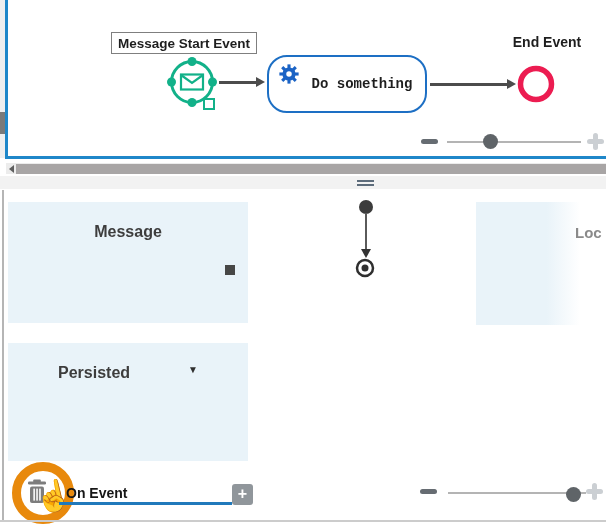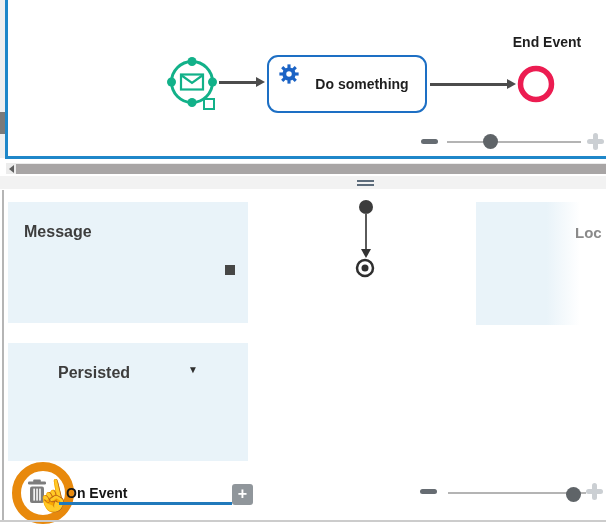--- a/index.html
+++ b/index.html
@@ -13,21 +13,21 @@
   .start-label{left:111px;top:32px;width:146px;height:22px;border:1.5px solid #7f7f7f;background:#fff;
     font-weight:bold;font-size:13.5px;color:#1e1e1e;text-align:center;line-height:21px;box-sizing:border-box;}
   .start-svg{left:164px;top:54px;}
   .start-badge{left:203px;top:98px;width:12px;height:12px;border:2.5px solid #12b189;background:#fff;box-sizing:border-box;}
   .arrow-line{height:2.5px;background:#4c4c4c;}
   .a1{left:219px;top:81px;width:38px;}
   .head{width:0;height:0;border-top:5.5px solid transparent;border-bottom:5.5px solid transparent;border-left:9px solid #4c4c4c;}
   .h1{left:256px;top:76.5px;}
   .a2{left:430px;top:83px;width:77px;}
   .h2{left:507px;top:78.5px;}
-  .task{left:267px;top:55px;width:160px;height:58px;border:2.5px solid #1d6fc4;border-radius:11px;background:#fff;box-sizing:border-box;}
+  .task{left:267px;top:55px;width:160px;height:58px;border:2.5px solid #1d6fc4;border-radius:20px;background:#fff;box-sizing:border-box;font-family:Liberation Mono, monospace;}
   .task-gear{position:absolute;left:9px;top:6px;}
   .task-text{position:absolute;left:32px;right:2px;top:0;bottom:0;display:flex;align-items:center;justify-content:center;
     font-weight:bold;font-size:14px;color:#1e1e1e;}
   .end-svg{left:516px;top:64px;}
   .end-label{left:507px;top:34px;width:80px;text-align:center;font-weight:bold;font-size:14px;color:#1e1e1e;}
 
   
   .bar{border-radius:3px;}
   .minus1{left:421px;top:139px;width:17px;height:5px;background:#666c72;}
   .track1{left:447px;top:141px;width:134px;height:2px;background:#b4b4b4;}
@@ -45,21 +45,21 @@
   .harrow{left:9px;top:165px;width:0;height:0;border-top:4px solid transparent;border-bottom:4px solid transparent;border-right:5px solid #5f5f5f;}
   .hthumb{left:16px;top:163.5px;width:590px;height:10px;background:#a8a5a5;}
   .splitter{left:0;top:176px;width:606px;height:13px;background:#f2f2f2;}
   .grip{width:17px;height:2.5px;background:#5d6c7b;}
   .g1{left:357px;top:179.5px;} .g2{left:357px;top:183.5px;}
 
   
   .left-line{left:2px;top:190px;width:2px;height:330px;background:#b5b5b5;}
   .panel{background:#e9f3f9;}
   .msg-panel{left:8px;top:202px;width:240px;height:121px;}
-  .panel-title{font-weight:bold;font-size:16px;color:#3d3d3d;padding-top:21px;margin-left:16px;}
+  .panel-title{text-align:center;font-weight:bold;font-size:16px;color:#3d3d3d;padding-top:21px;}
   .msg-node{position:absolute;left:20px;top:60px;width:198px;height:43px;background:#fff;border:3px solid #242424;box-sizing:border-box;
     display:flex;align-items:center;justify-content:center;font-weight:bold;font-size:11.5px;color:#242424;}
   .msg-node-handle{position:absolute;left:217px;top:63px;width:10px;height:10px;background:#474747;}
 
   .conn-dot{left:359px;top:200px;width:14px;height:14px;border-radius:50%;background:#3c3c3c;}
   .conn-line{left:365px;top:213px;width:2px;height:38px;background:#5a5a5a;}
   .conn-head{left:361px;top:249px;width:0;height:0;border-left:5px solid transparent;border-right:5px solid transparent;border-top:9px solid #333;}
   .conn-target{left:354px;top:257px;}
 
   .local-panel{left:476px;top:202px;width:104px;height:123px;
@@ -83,20 +83,21 @@
 </head>
 <body>
 
 <div class="screen">
 
   <div class="abs vtrack">
     <div class="abs vthumb"></div>
   </div>
   <div class="abs canvas-frame"></div>
 
+  <div class="abs start-label">Message Start Event</div>
 
   <svg class="abs start-svg" width="56" height="56" viewBox="0 0 56 56">
     <circle cx="28" cy="28" r="20.5" fill="#fff" stroke="#12b189" stroke-width="3"></circle>
     <circle cx="28" cy="7.5" r="4.5" fill="#12b189"></circle>
     <circle cx="28" cy="48.5" r="4.5" fill="#12b189"></circle>
     <circle cx="7.5" cy="28" r="4.5" fill="#12b189"></circle>
     <circle cx="48.5" cy="28" r="4.5" fill="#12b189"></circle>
     <rect x="17" y="20.5" width="22" height="15" fill="none" stroke="#12b189" stroke-width="2.2"></rect>
     <polyline points="17,21 28,29 39,21" fill="none" stroke="#12b189" stroke-width="2.2"></polyline>
   </svg>

